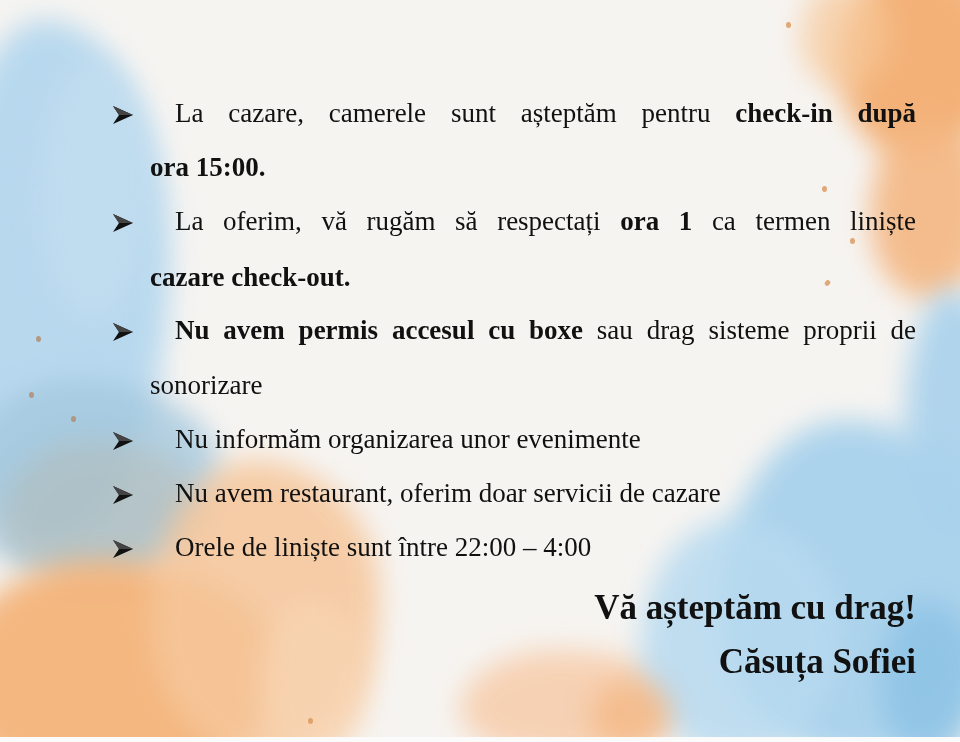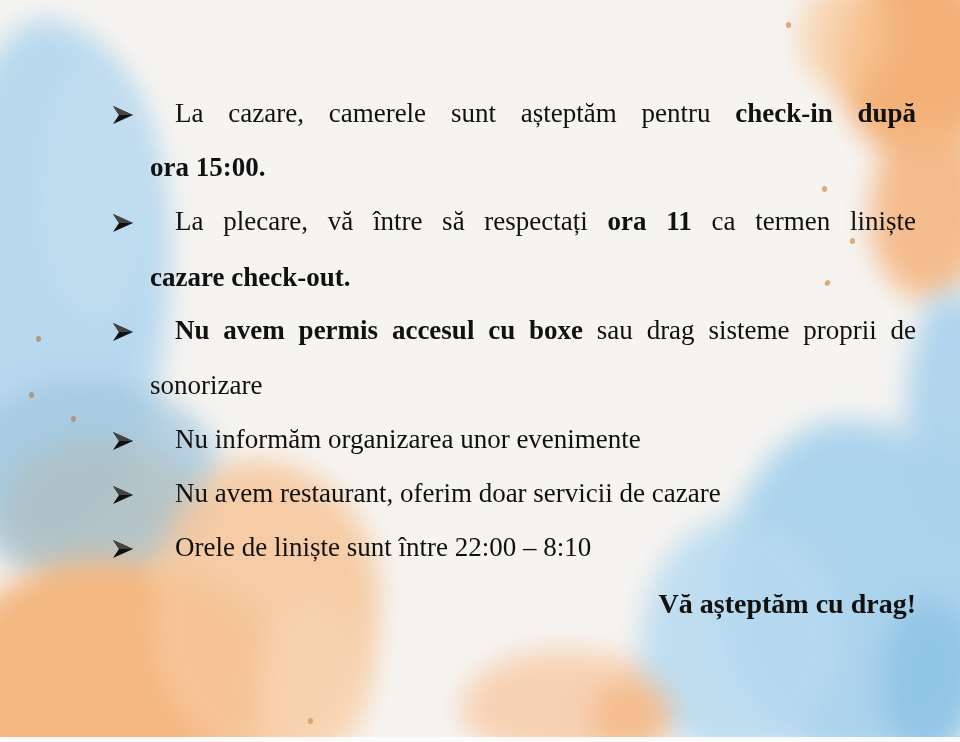--- a/index.html
+++ b/index.html
@@ -77,21 +77,21 @@
     }
     .item .line2 {
       position: absolute;
       left: 140px;
       margin-left: 10px;
     }
     b { font-weight: bold; font-family: Liberation Serif, serif; }
     .signoff {
       position: absolute;
       right: 44px;
-      font-size: 28px;
+      font-size: 35px;
       font-weight: bold;
       white-space: nowrap;
       text-align: right;
     }
   </style>
 </head>
 <body>
 
 <div class="bg">
 
@@ -140,21 +140,21 @@
     </svg>
     <span class="line1 justify"><span>La cazare, camerele sunt așteptăm pentru </span><b>check-in după</b></span>
     <span class="line2" style="top:54px;"><b>ora 15:00.</b></span>
   </div>
 
   <div class="item" style="top:206px;">
     <svg class="arrow" style="top:6px;" viewBox="0 0 22 22">
       <path d="M1 2 L21 11 L1 20 L7 11 Z" fill="#111"></path>
       <path d="M1 2 L21 11 L7 11 Z" fill="#444"></path>
     </svg>
-    <span class="line1 justify"><span>La plecare, vă între să respectați </span><b>ora 11</b><span> ca termen liniște</span></span>
+    <span class="line1 justify"><span>La oferim, vă rugăm să respectați </span><b>ora 1</b><span> ca termen liniște</span></span>
     <span class="line2" style="top:56px;"><b>cazare check-out.</b></span>
   </div>
 
   <div class="item" style="top:315px;">
     <svg class="arrow" style="top:6px;" viewBox="0 0 22 22">
       <path d="M1 2 L21 11 L1 20 L7 11 Z" fill="#111"></path>
       <path d="M1 2 L21 11 L7 11 Z" fill="#444"></path>
     </svg>
     <span class="line1 justify"><b>Nu avem permis accesul cu boxe</b><span> sau drag sisteme proprii de</span></span>
     <span class="line2" style="top:55px;"><span>sonorizare</span></span>
@@ -174,17 +174,18 @@
       <path d="M1 2 L21 11 L7 11 Z" fill="#444"></path>
     </svg>
     <span class="line1">Nu avem restaurant, oferim doar servicii de cazare</span>
   </div>
 
   <div class="item" style="top:532px;">
     <svg class="arrow" style="top:6px;" viewBox="0 0 22 22">
       <path d="M1 2 L21 11 L1 20 L7 11 Z" fill="#111"></path>
       <path d="M1 2 L21 11 L7 11 Z" fill="#444"></path>
     </svg>
-    <span class="line1">Orele de liniște sunt între 22:00 – 8:10</span>
+    <span class="line1">Orele de liniște sunt între 22:00 – 4:00</span>
   </div>
 
   <div class="signoff" style="top:588px;">Vă așteptăm cu drag!</div>
+  <div class="signoff" style="top:642px;">Căsuța Sofiei</div>
 </div>
 
 </body></html>

